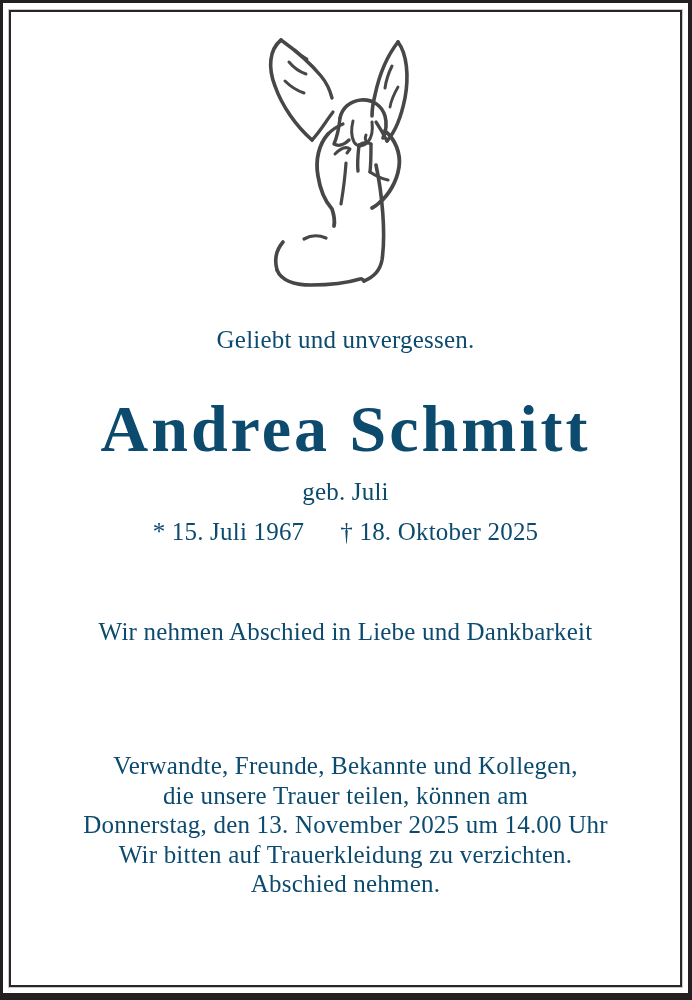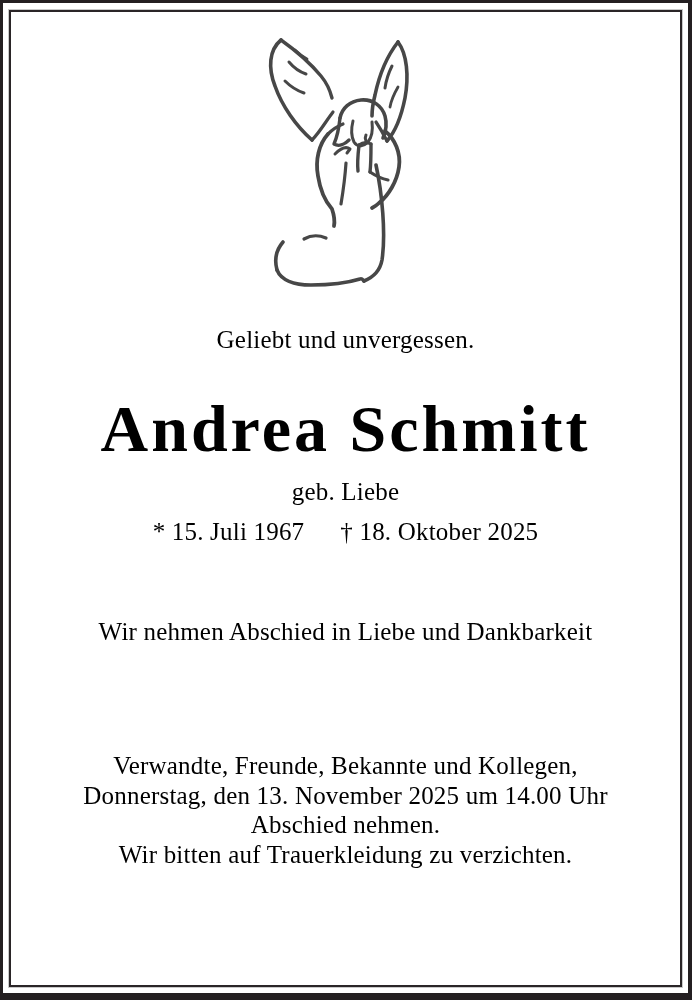--- a/index.html
+++ b/index.html
@@ -6,21 +6,21 @@
   .card {
     position:relative;
     width:692px; height:1000px;
     box-sizing:border-box;
     background:#ffffff;
     border:3px solid #241f21;
     border-right-width:4px;
     border-bottom-width:7px;
     overflow:hidden;
     font-family:"Liberation Serif","DejaVu Serif",serif;
-    color:#000000;
+    color:#0c4a6e;
   }
   .inner-frame {
     position:absolute;
     top:7px; left:6px; right:6px; bottom:6px;
     border:2px solid #2a2527;
     outline:1px solid #c9c9c9;
     pointer-events:none;
   }
   .angel {
     position:absolute;
@@ -94,30 +94,31 @@
       <path d="M 65,216 C 72,212 80,212 87,215" stroke-width="3.2"></path>
       <path d="M 44,219 C 38,226 35,236 38,247" stroke-width="3.6"></path>
       <path d="M 38,247 C 42,257 55,262 72,262 C 90,262 108,260 121,256 C 123,255 124,257 125,258" stroke-width="3.6"></path>
     </g>
   </svg>
 
   <div class="txt tagline">Geliebt und unvergessen.</div>
 
   <h1 class="txt name">Andrea Schmitt</h1>
 
-  <div class="txt maiden">geb. Liebe</div>
+  <div class="txt maiden">geb. Juli</div>
 
   <div class="txt dates">
     <span>* 15. Juli 1967</span>
     <span>† 18. Oktober 2025</span>
   </div>
 
   <div class="txt farewell">Wir nehmen Abschied in Liebe und Dankbarkeit</div>
 
 
   <div class="txt details">
     <div>Verwandte, Freunde, Bekannte und Kollegen,</div>
+    <div>die unsere Trauer teilen, können am</div>
     <div>Donnerstag, den 13. November 2025 um 14.00 Uhr</div>
+    <div>Wir bitten auf Trauerkleidung zu verzichten.</div>
     <div>Abschied nehmen.</div>
-    <div>Wir bitten auf Trauerkleidung zu verzichten.</div>
   </div>
 
 </div>
 
 </body></html>

